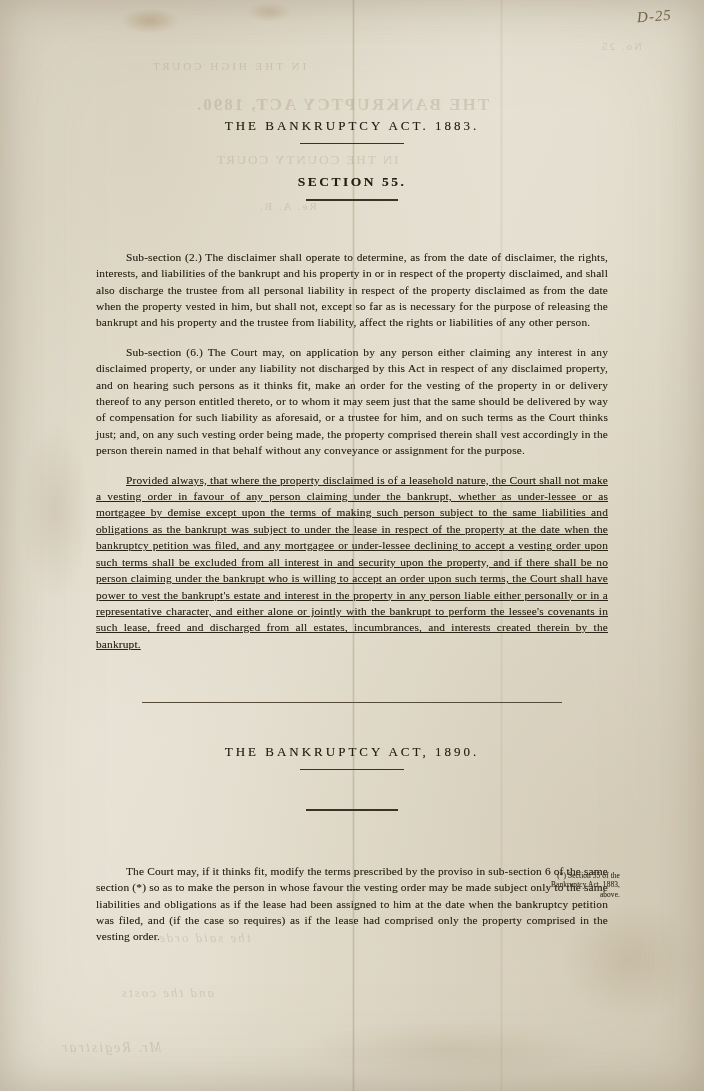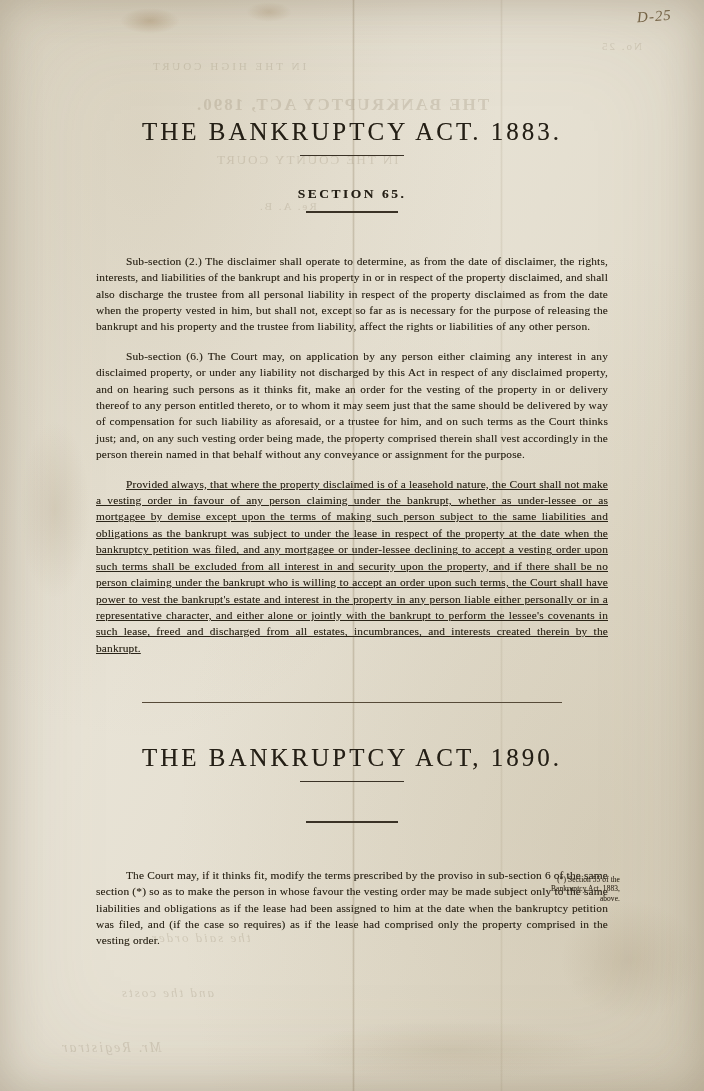--- a/index.html
+++ b/index.html
@@ -95,21 +95,21 @@
   #content {
     position: absolute;
     left: 96px;
     top: 0;
     width: 512px;
     color: #2a2419;
   }
 
   .doc-title {
     text-align: center;
-    font-size: 25px;
+    font-size: 13px;
     letter-spacing: 3px;
     font-weight: normal;
     margin: 0;
     color: #241f16;
   }
   .section-title {
     text-align: center;
     font-size: 13.5px;
     letter-spacing: 2.5px;
     font-weight: bold;
@@ -123,21 +123,21 @@
     margin: 9px auto 0 auto;
   }
   .rule.short { width: 92px; }
   .rule.long  { width: 420px; height: 1px; background: #564a38; margin: 0; }
 
   p.body {
     font-size: 11.4px;
     line-height: 16.4px;
     text-align: justify;
     text-indent: 30px;
-    margin: 4px 0 13px 0;
+    margin: 12px 0 13px 0;
     letter-spacing: .15px;
     color: #2b2519;
   }
   p.body:last-child { margin-bottom: 0; text-decoration: underline; }
 
   .note-marginal {
     position: absolute;
     right: -12px;
     width: 86px;
     font-size: 7.4px;
@@ -176,21 +176,21 @@
   <div class="handwriting" id="ref-mark">D-25</div>
 
   <div id="content">
 
     <div style="position:absolute; left:0; top:118px; width:512px;">
       <h1 class="doc-title">THE  BANKRUPTCY  ACT.  1883.</h1>
       <div class="rule"></div>
 
       <div style="height:30px;"></div>
 
-      <h2 class="section-title">SECTION  65.</h2>
+      <h2 class="section-title">SECTION  55.</h2>
       <div class="rule short"></div>
 
       <div style="height:36px;"></div>
 
       <p class="body">Sub-section (2.)  The disclaimer shall operate to determine, as from the date of disclaimer, the rights, interests, and liabilities of the bankrupt and his property in or in respect of the property disclaimed, and shall also discharge the trustee from all personal liability in respect of the property disclaimed as from the date when the property vested in him, but shall not, except so far as is necessary for the purpose of releasing the bankrupt and his property and the trustee from liability, affect the rights or liabilities of any other person.</p>
       <p class="body">Sub-section (6.)  The Court may, on application by any person either claiming any interest in any disclaimed property, or under any liability not discharged by this Act in respect of any disclaimed property, and on hearing such persons as it thinks fit, make an order for the vesting of the property in or delivery thereof to any person entitled thereto, or to whom it may seem just that the same should be delivered by way of compensation for such liability as aforesaid, or a trustee for him, and on such terms as the Court thinks just; and, on any such vesting order being made, the property comprised therein shall vest accordingly in the person therein named in that behalf without any conveyance or assignment for the purpose.</p>
       <p class="body">Provided always, that where the property disclaimed is of a leasehold nature, the Court shall not make a vesting order in favour of any person claiming under the bankrupt, whether as under-lessee or as mortgagee by demise except upon the terms of making such person subject to the same liabilities and obligations as the bankrupt was subject to under the lease in respect of the property at the date when the bankruptcy petition was filed, and any mortgagee or under-lessee declining to accept a vesting order upon such terms shall be excluded from all interest in and security upon the property, and if there shall be no person claiming under the bankrupt who is willing to accept an order upon such terms, the Court shall have power to vest the bankrupt's estate and interest in the property in any person liable either personally or in a representative character, and either alone or jointly with the bankrupt to perform the lessee's covenants in such lease, freed and discharged from all estates, incumbrances, and interests created therein by the bankrupt.</p>
     </div>
 
     <div style="position:absolute; left:46px; top:702px;">

